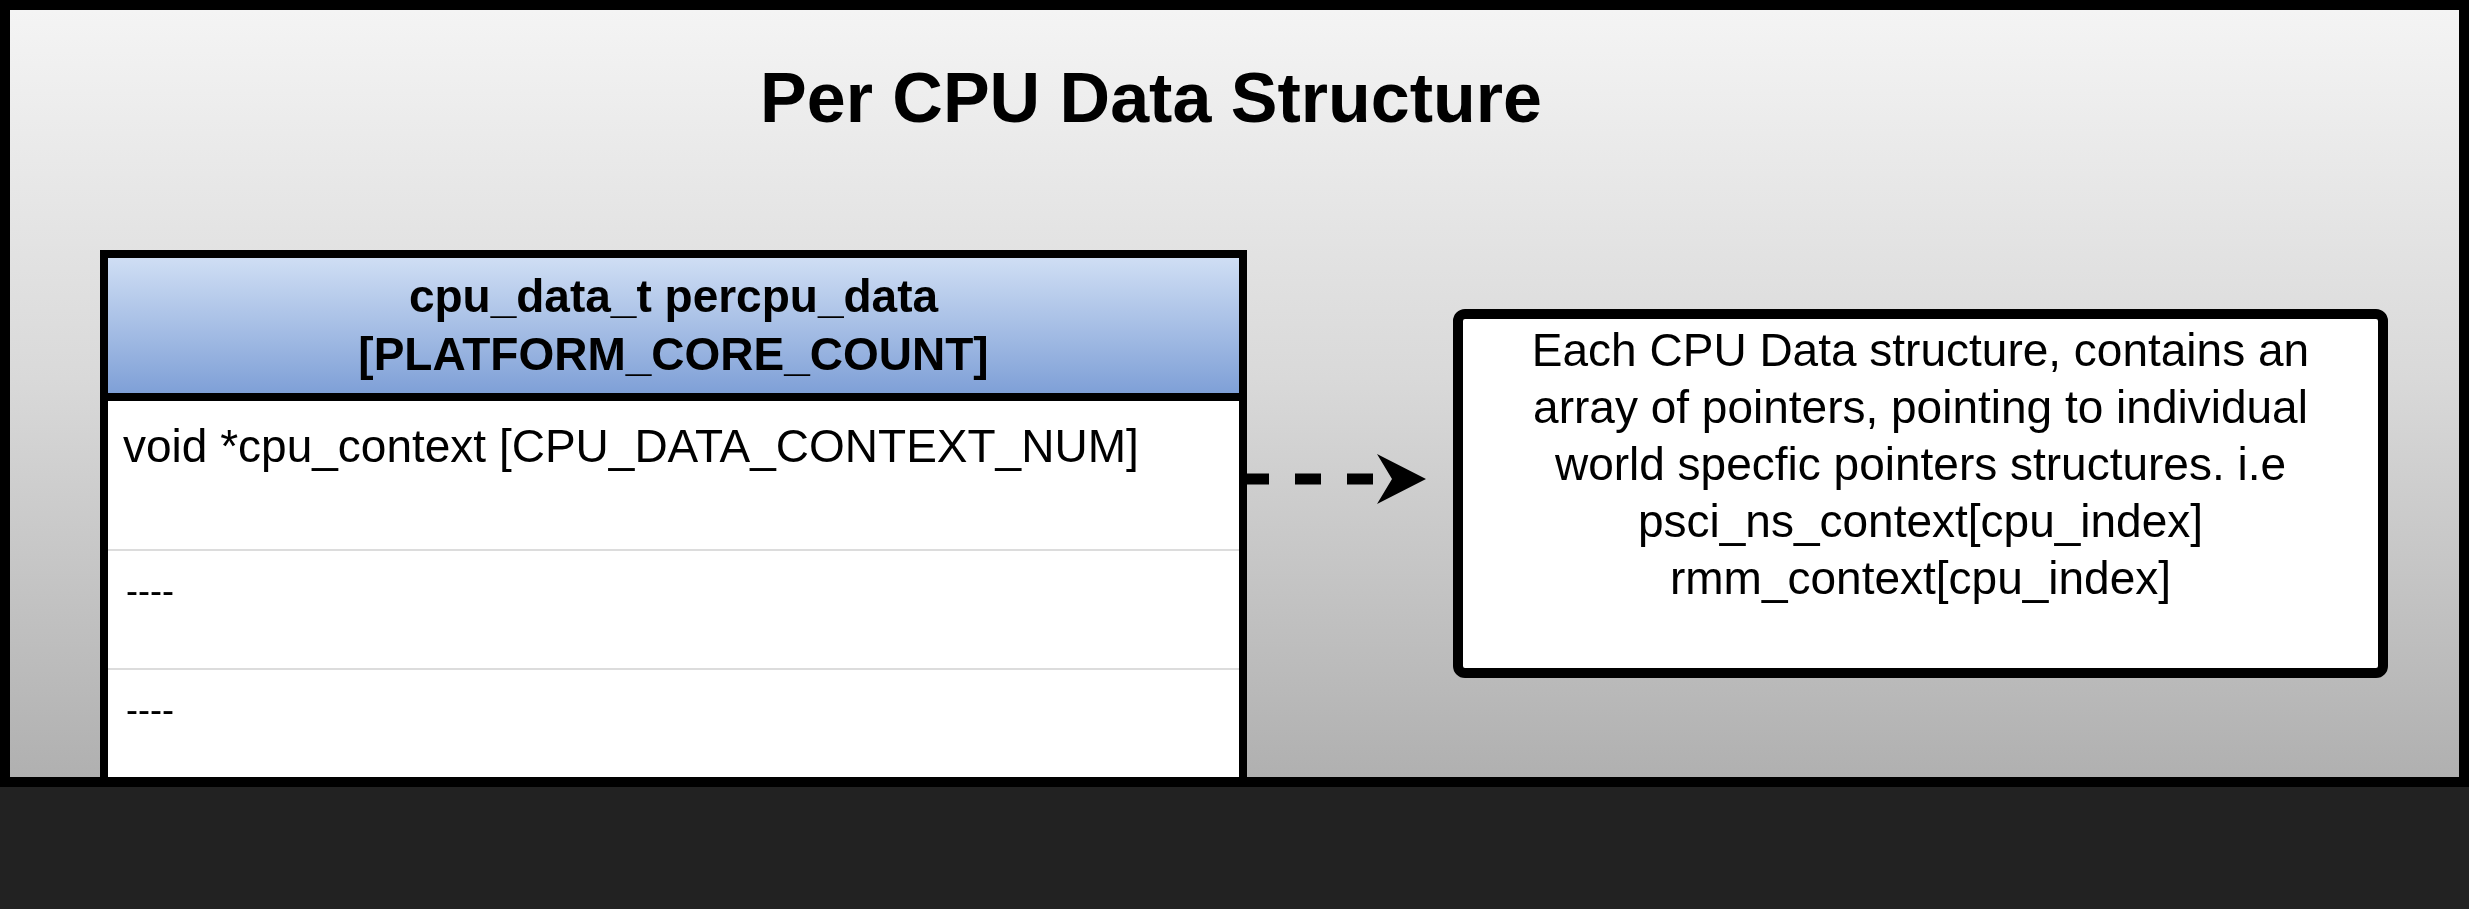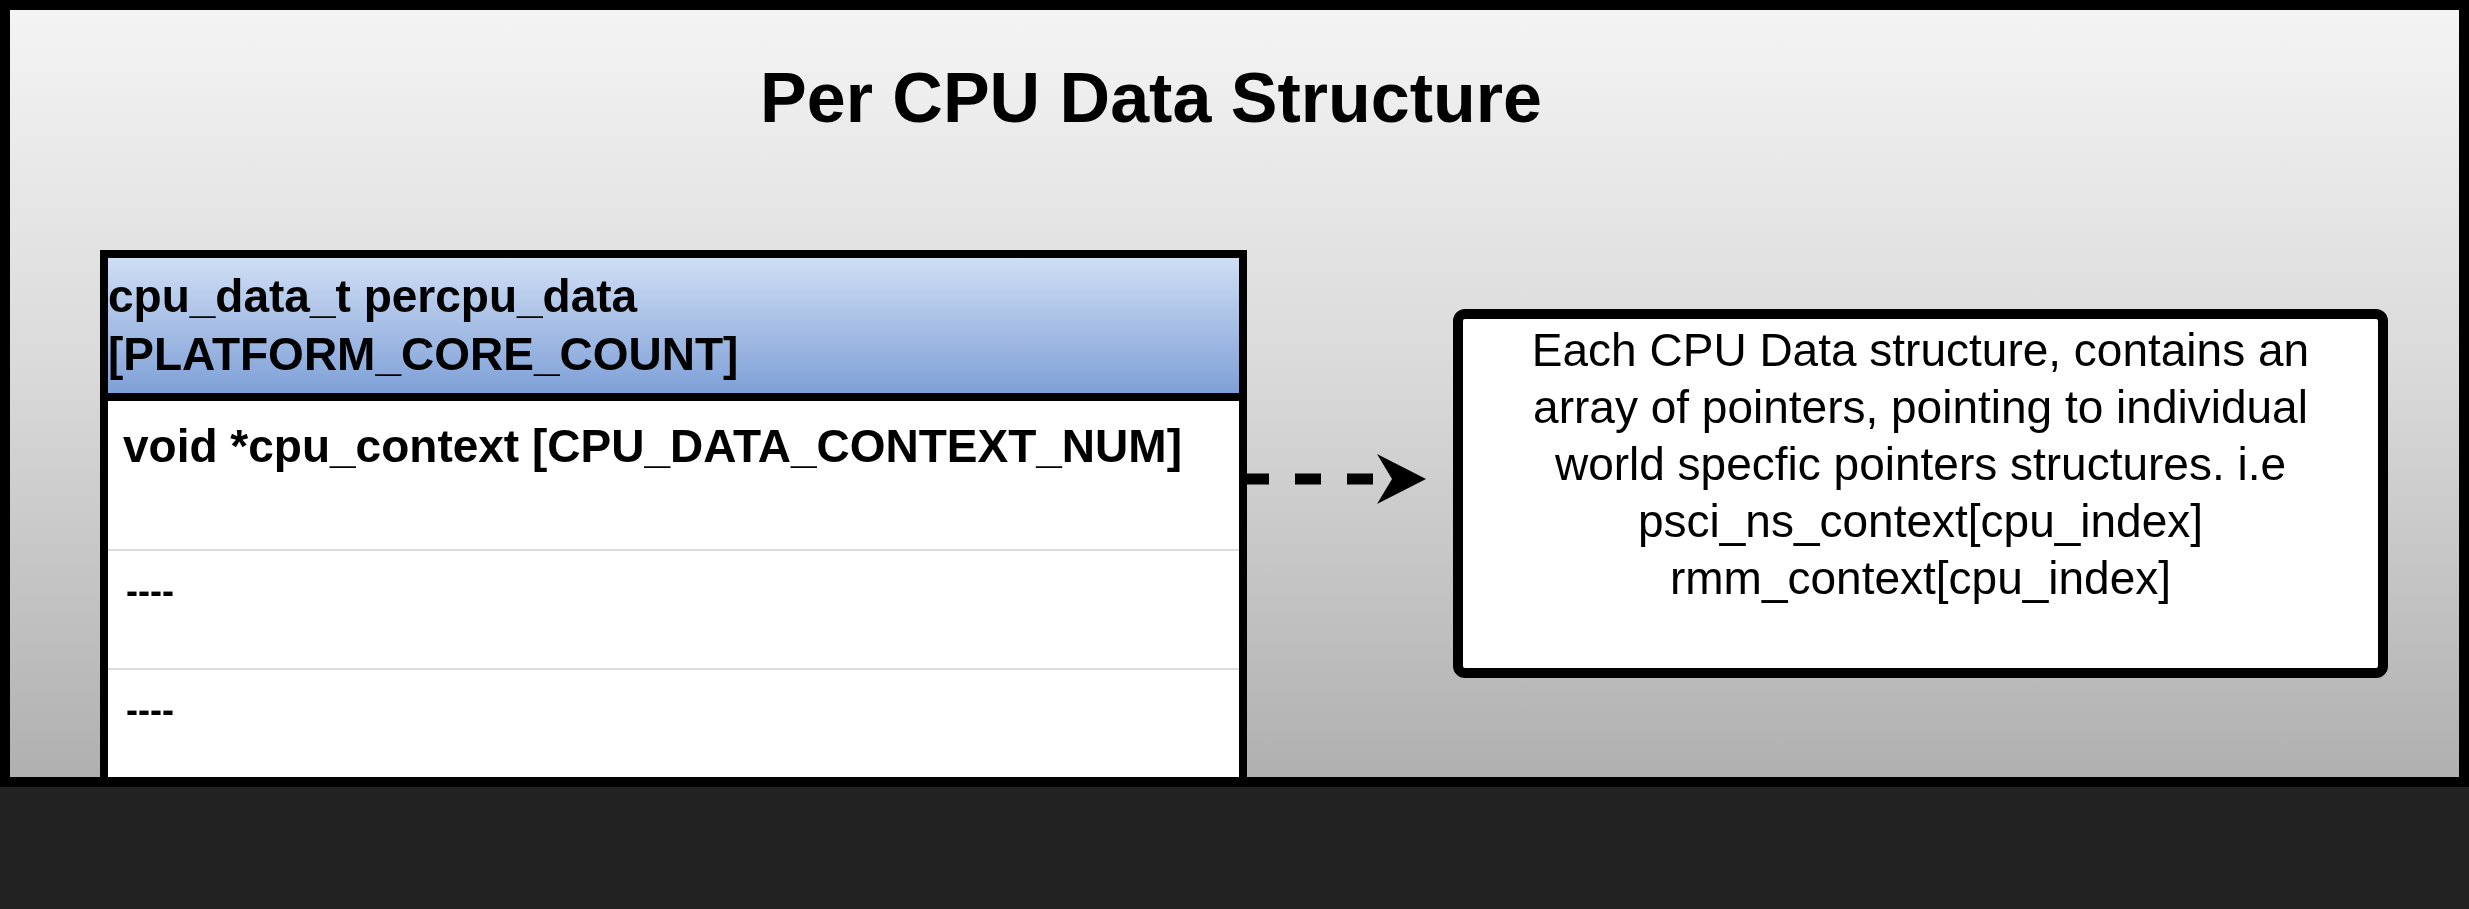--- a/index.html
+++ b/index.html
@@ -46,31 +46,32 @@
     display: flex;
     flex-direction: column;
   }
   .t-header {
     box-sizing: border-box;
     height: 144px;
     border-bottom: 8px solid #000;
     background: linear-gradient(180deg,
       var(--hdr-top, #cfdef4) 0%,
       var(--hdr-bottom, #7fa0d7) 100%);
+    text-align: center;
     font-weight: bold;
     font-size: 46px;
     line-height: 58px;
     padding-top: 9px;
     color: #000;
   }
   .t-row {
     box-sizing: border-box;
     border-bottom: 2px solid var(--sep, #dcdcdc);
     color: #000;
-    font-weight: bold;
+    font-weight: normal;
     white-space: nowrap;
     overflow: hidden;
   }
   .row-main {
     height: 151px;
     font-size: 46px;
     line-height: 58px;
     padding: 16px 0 0 15px;
   }
   .row-dash {

